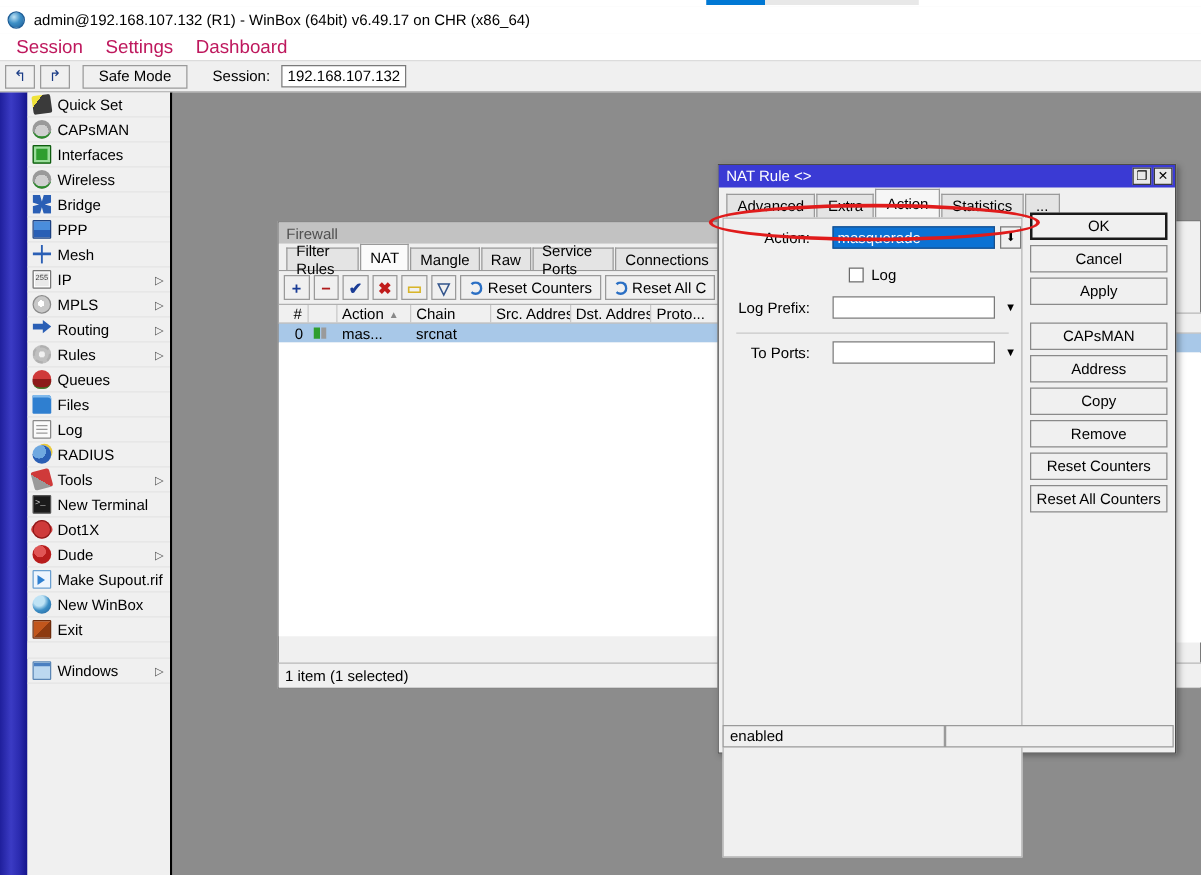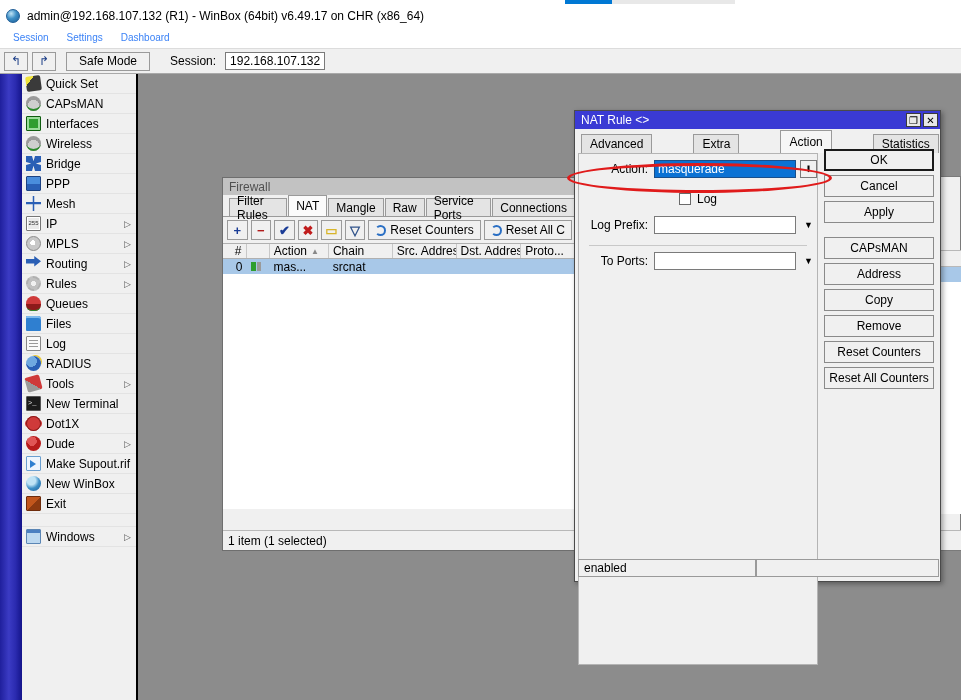--- a/index.html
+++ b/index.html
@@ -20,21 +20,21 @@
 
   .titlebar { position:absolute; left:0; top:0; width:961px; height:22px; background:#ffffff;
               display:flex; align-items:center; padding-left:6px; }
   .title-globe { width:14px; height:14px; border-radius:50%;
     background:radial-gradient(circle at 35% 30%, #bfe3f5 0%, #3d8fc6 45%, #1d5c96 100%);
     border:1px solid #1d5c96; margin-right:7px; flex:none; }
   .title-text { font-size:12px; color:#000; white-space:nowrap; }
 
   .menubar { position:absolute; left:0; top:22px; width:961px; height:21px; background:#ffffff;
              display:flex; align-items:center; padding-left:4px; }
-  .menubar .mi { padding:2px 9px; font-size:10px; color:#3b82f6; cursor:default; }
+  .menubar .mi { padding:2px 9px; font-size:15px; color:#be185d; cursor:default; }
 
   .toolbar { position:absolute; left:0; top:43px; width:961px; height:26px;
              background:#f0f0f0; border-top:1px solid #dcdcdc; border-bottom:1px solid #a9a9a9;
              display:flex; align-items:center; padding-left:4px; gap:4px; }
   .tb-btn { width:24px; height:19px; background:#f0f0f0; border:1px solid #9a9a9a;
             display:flex; align-items:center; justify-content:center; color:#1a3c86; font-size:12px; }
   .tb-safe { height:19px; padding:0 12px; background:#f0f0f0; border:1px solid #9a9a9a;
              display:flex; align-items:center; font-size:12px; margin-left:6px; }
   .tb-sess-label { margin-left:16px; font-size:12px; }
   .tb-sess-box { height:18px; min-width:90px; background:#ffffff; border:1px solid #7a7a7a;
@@ -137,31 +137,31 @@
 
   
   #natdlg { position:absolute; left:574px; top:114px; width:367px; height:472px;
             background:#f0f0f0; border:1px solid #4a4a4a; box-shadow:2px 2px 5px rgba(0,0,0,.35); }
   #nat-title { height:18px; background:#3a3ad4; display:flex; align-items:center;
                padding:0 2px 0 6px; color:#ffffff; font-size:12px; }
   #nat-title .spacer { flex:1; }
   .tb-sq { width:15px; height:14px; background:#e8e8e8; border:1px solid #3a3a3a;
            display:flex; align-items:center; justify-content:center; font-size:10px;
            color:#000; margin-left:2px; }
-  #nat-tabs { height:24px; display:flex; align-items:flex-end; padding-left:6px;gap:40px; }
+  #nat-tabs { height:24px; display:flex; align-items:flex-end; padding-left:6px; }
   .ntab { height:19px; padding:0 8px; display:flex; align-items:center; font-size:12px;
           background:#e4e4e4; border:1px solid #9a9a9a; border-bottom:none; margin-right:1px; }
   .ntab.active { background:#f6f6f6; height:23px; }
 
   #nat-form { position:absolute; left:3px; top:42px; width:240px; height:512px;
               background:#f0f0f0; border:1px solid #b4b4b4; }
   .frow { display:flex; align-items:center; height:22px; margin-top:4px; }
   .flabel { width:75px; text-align:right; font-size:12px; padding-right:6px; }
   .finput { flex:1; height:18px; background:#ffffff; border:1px solid #7a7a7a;
-            display:flex; align-items:center; padding:0 3px; font-size:12px; }
+            display:flex; align-items:center; padding:0 3px; font-size:12px;margin-left:12px; }
   .finput.selected { background:#0b72d4; border:1px solid #1a4f8a; }
   .finput.selected span { color:#ffffff; }
   .fdrop { width:17px; height:18px; margin-left:4px; background:#f0f0f0; border:1px solid #7a7a7a;
            display:flex; align-items:center; justify-content:center; font-size:9px; }
   .fdrop.flat { border:none; background:transparent; }
   .chkrow { display:flex; align-items:center; justify-content:center; height:22px; margin-top:8px; }
   .chkbox { width:12px; height:12px; background:#ffffff; border:1px solid #6a6a6a; margin-right:6px; }
   .divider { height:1px; background:#c8c8c8; margin:9px 10px 4px 10px; }
 
   #nat-btns { position:absolute; right:6px; top:38px; width:110px; }
@@ -374,21 +374,21 @@
         <div class="fwcell" style="width:65px;">mas...</div>
         <div class="fwcell" style="width:70px;">srcnat</div>
         <div class="fwcell" style="width:70px;"></div>
         <div class="fwcell" style="width:71px;"></div>
         <div class="fwcell" style="width:60px;"></div>
       </div>
       <div id="fw-body"></div>
       <div id="fw-status">1 item (1 selected)</div>
     </div>
 
-    <div id="natdlg" style="left:436px; top:36px;">
+    <div id="natdlg" style="left:436px; top:57px;">
       <div id="nat-title">
         <span>NAT Rule &lt;&gt;</span>
         <span class="spacer"></span>
         <span class="tb-sq">❐</span>
         <span class="tb-sq">✕</span>
       </div>
 
       <div id="nat-tabs">
         <div class="ntab">Advanced</div>
         <div class="ntab">Extra</div>

